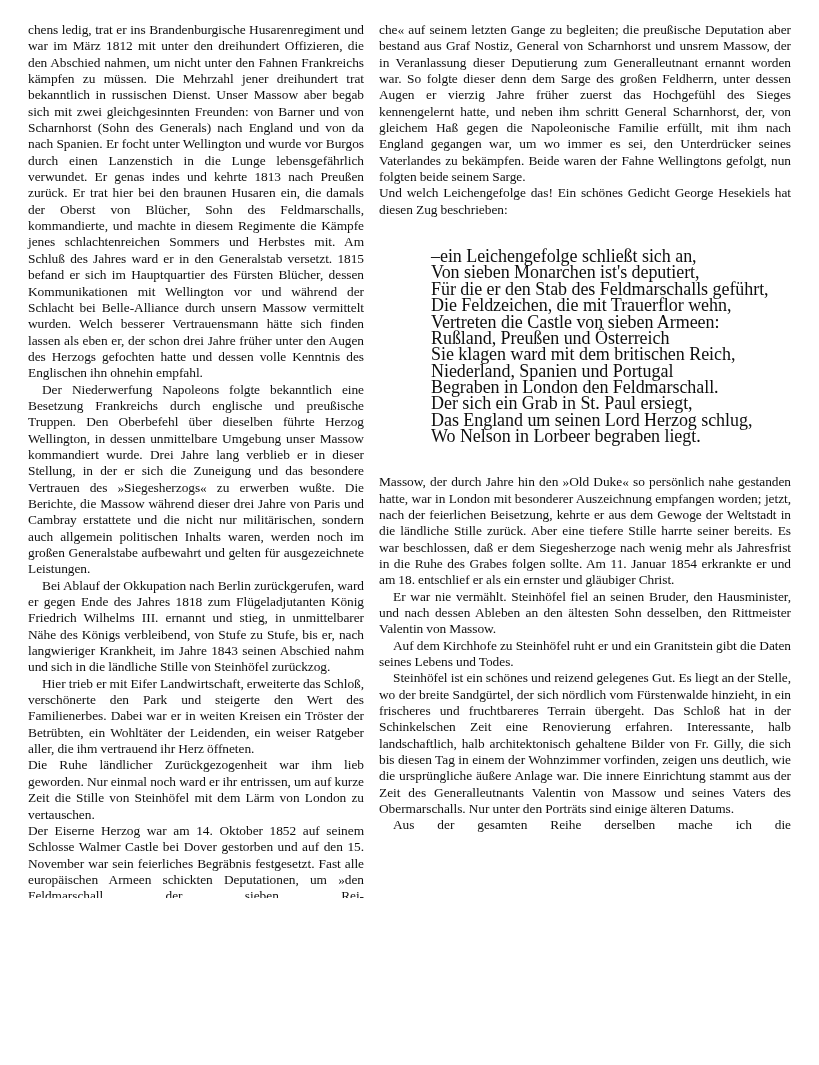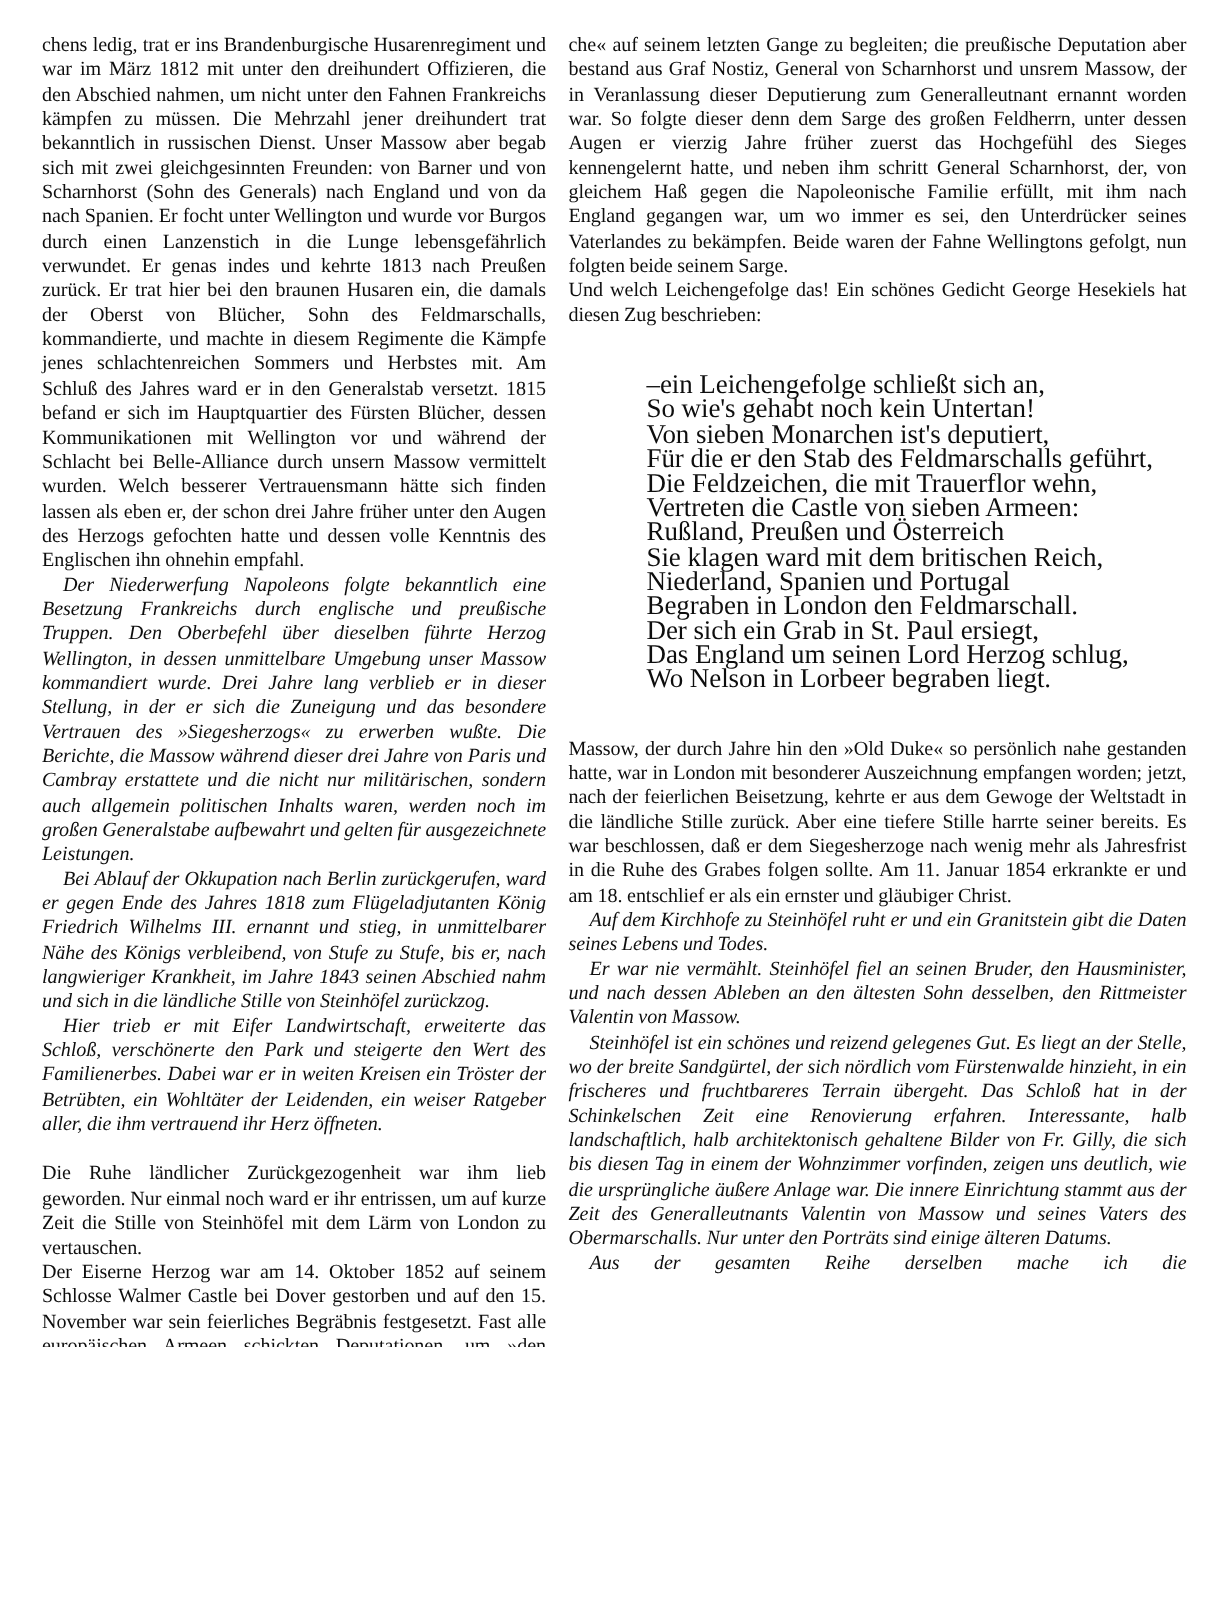--- a/index.html
+++ b/index.html
@@ -26,22 +26,22 @@
   .para {
     margin: 0;
     font-size: 13.4px;
     line-height: 16.35px;
     text-align: justify;
     letter-spacing: -0.05px;
     word-spacing: -0.2px;
     hyphens: auto;
     -webkit-hyphens: auto;
   }
-  .para.indent { text-indent: 14px; font-style: italic; }
-  .para.gap-before { margin-top: 17px; }
+  .para.indent { text-indent: 14px; }
+  .para.gap-before { margin-top: 0; }
   .para.justify-last { text-align-last: justify; }
   .poem {
     margin: 30px 0 30px 52px;
     font-size: 18px;
     line-height: 16.35px;
     letter-spacing: -0.05px;
   }
   .poem-line { white-space: nowrap; }
   .page-number {
     position: absolute;
@@ -65,37 +65,36 @@
       <p class="para gap-before">Die Ruhe ländlicher Zurückgezogenheit war ihm lieb geworden. Nur einmal noch ward er ihr entrissen, um auf kurze Zeit die Stille von Steinhöfel mit dem Lärm von London zu vertauschen.</p>
       <p class="para justify-last">Der Eiserne Herzog war am 14. Oktober 1852 auf seinem Schlosse Walmer Castle bei Dover gestorben und auf den 15. November war sein feierliches Begräbnis festgesetzt. Fast alle europäischen Armeen schickten Deputationen, um »den Feldmarschall der sieben Rei-</p>
     </div>
 
     <div class="col">
       <p class="para">che« auf seinem letzten Gange zu begleiten; die preußische Deputation aber bestand aus Graf Nostiz, General von Scharnhorst und unsrem Massow, der in Veranlassung dieser Deputierung zum Generalleutnant ernannt worden war. So folgte dieser denn dem Sarge des großen Feldherrn, unter dessen Augen er vierzig Jahre früher zuerst das Hochgefühl des Sieges kennengelernt hatte, und neben ihm schritt General Scharnhorst, der, von gleichem Haß gegen die Napoleonische Familie erfüllt, mit ihm nach England gegangen war, um wo immer es sei, den Unterdrücker seines Vaterlandes zu bekämpfen. Beide waren der Fahne Wellingtons gefolgt, nun folgten beide seinem Sarge.</p>
       <p class="para">Und welch Leichengefolge das! Ein schönes Gedicht George Hesekiels hat diesen Zug beschrieben:</p>
 
       <div class="poem">
         <div class="poem-line">–ein Leichengefolge schließt sich an,</div>
-        <div class="poem-line">So wie's gehabt noch kein Untertan!</div>
         <div class="poem-line">Von sieben Monarchen ist's deputiert,</div>
         <div class="poem-line">Für die er den Stab des Feldmarschalls geführt,</div>
         <div class="poem-line">Die Feldzeichen, die mit Trauerflor wehn,</div>
         <div class="poem-line">Vertreten die Castle von sieben Armeen:</div>
         <div class="poem-line">Rußland, Preußen und Österreich</div>
         <div class="poem-line">Sie klagen ward mit dem britischen Reich,</div>
         <div class="poem-line">Niederland, Spanien und Portugal</div>
         <div class="poem-line">Begraben in London den Feldmarschall.</div>
         <div class="poem-line">Der sich ein Grab in St. Paul ersiegt,</div>
         <div class="poem-line">Das England um seinen Lord Herzog schlug,</div>
         <div class="poem-line">Wo Nelson in Lorbeer begraben liegt.</div>
       </div>
 
       <p class="para">Massow, der durch Jahre hin den »Old Duke« so persönlich nahe gestanden hatte, war in London mit besonderer Auszeichnung empfangen worden; jetzt, nach der feierlichen Beisetzung, kehrte er aus dem Gewoge der Weltstadt in die ländliche Stille zurück. Aber eine tiefere Stille harrte seiner bereits. Es war beschlossen, daß er dem Siegesherzoge nach wenig mehr als Jahresfrist in die Ruhe des Grabes folgen sollte. Am 11. Januar 1854 erkrankte er und am 18. entschlief er als ein ernster und gläubiger Christ.</p>
+      <p class="para indent">Er war nie vermählt. Steinhöfel fiel an seinen Bruder, den Hausminister, und nach dessen Ableben an den ältesten Sohn desselben, den Rittmeister Valentin von Massow.</p>
       <p class="para indent">Auf dem Kirchhofe zu Steinhöfel ruht er und ein Granitstein gibt die Daten seines Lebens und Todes.</p>
-      <p class="para indent">Er war nie vermählt. Steinhöfel fiel an seinen Bruder, den Hausminister, und nach dessen Ableben an den ältesten Sohn desselben, den Rittmeister Valentin von Massow.</p>
       <p class="para indent">Steinhöfel ist ein schönes und reizend gelegenes Gut. Es liegt an der Stelle, wo der breite Sandgürtel, der sich nördlich vom Fürstenwalde hinzieht, in ein frischeres und fruchtbareres Terrain übergeht. Das Schloß hat in der Schinkelschen Zeit eine Renovierung erfahren. Interessante, halb landschaftlich, halb architektonisch gehaltene Bilder von Fr. Gilly, die sich bis diesen Tag in einem der Wohnzimmer vorfinden, zeigen uns deutlich, wie die ursprüngliche äußere Anlage war. Die innere Einrichtung stammt aus der Zeit des Generalleutnants Valentin von Massow und seines Vaters des Obermarschalls. Nur unter den Porträts sind einige älteren Datums.</p>
       <p class="para indent justify-last">Aus der gesamten Reihe derselben mache ich die</p>
     </div>
 
   </div>
 
   <div class="page-number">356</div>
 </div>
 
 </body></html>

